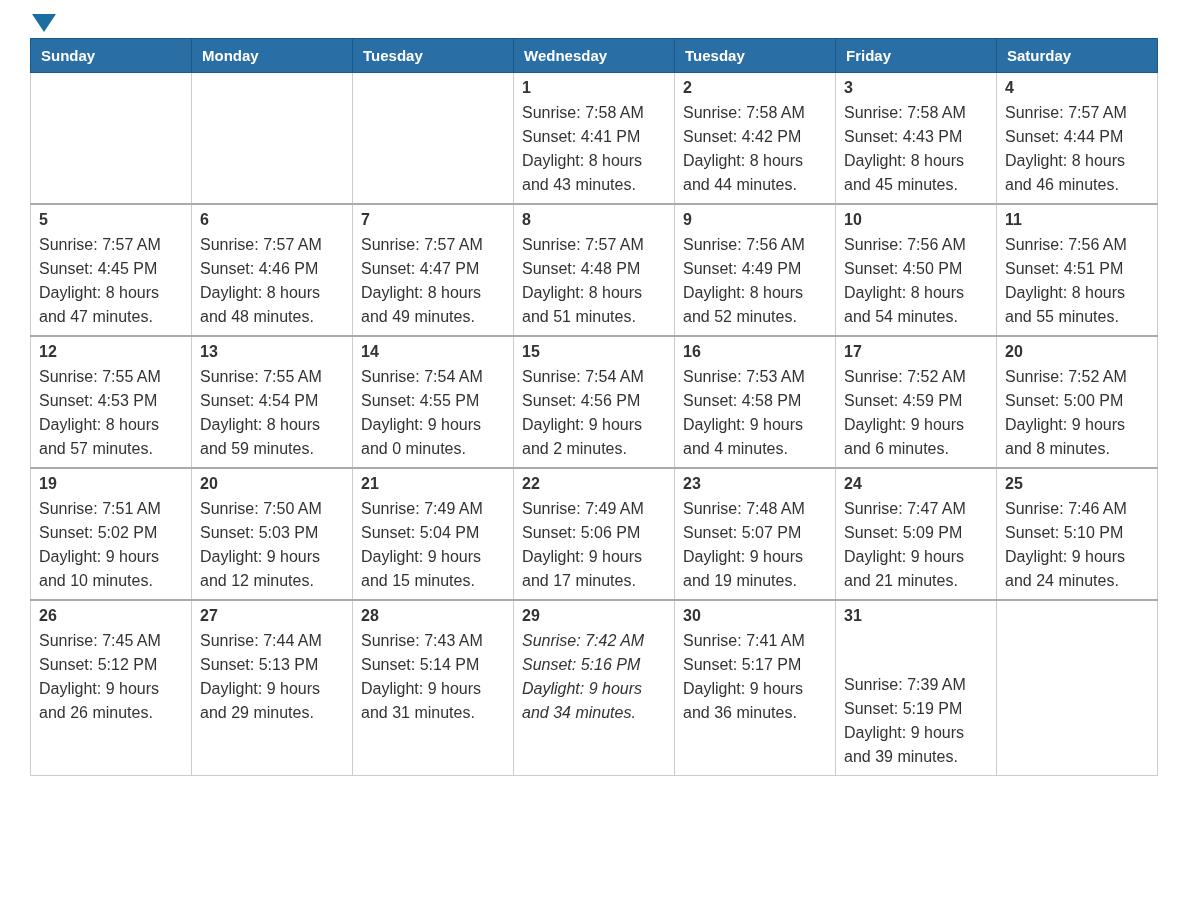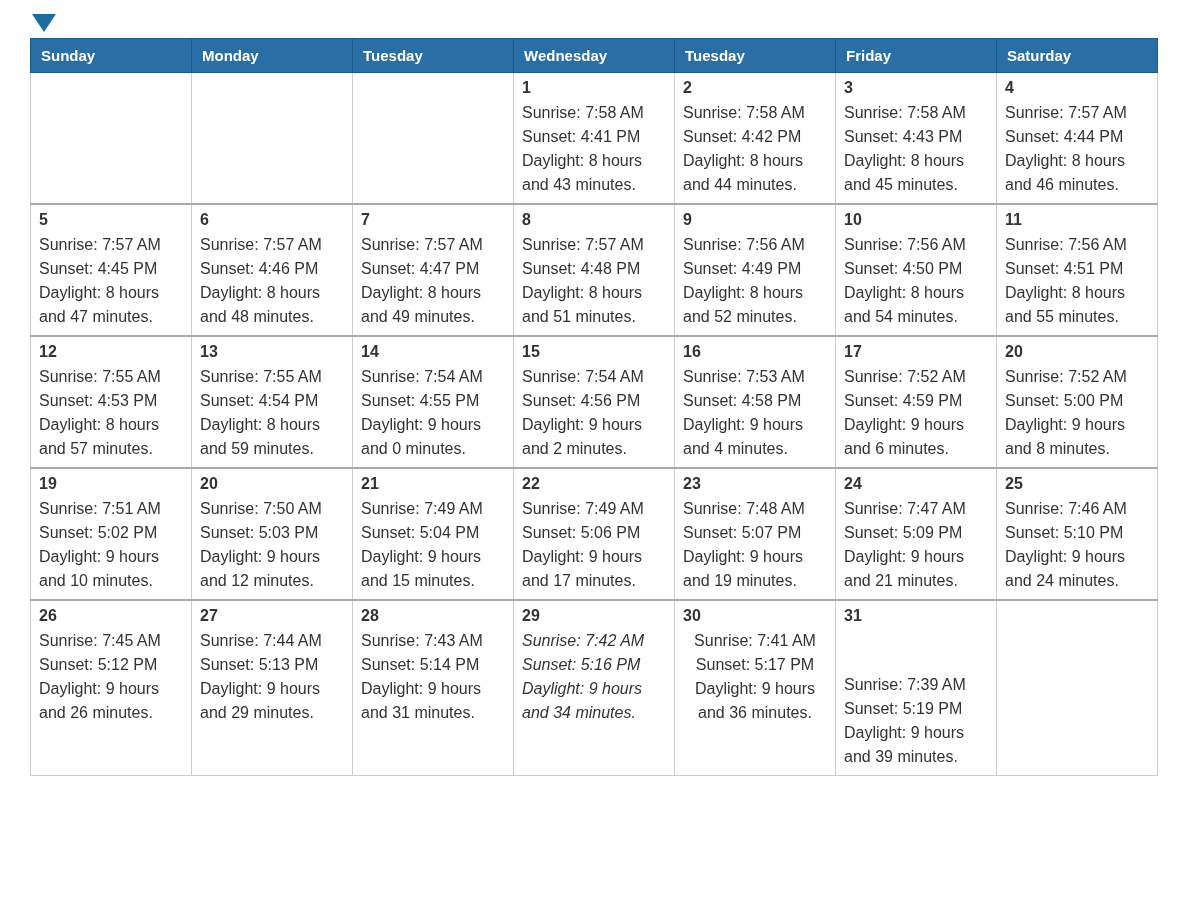--- a/index.html
+++ b/index.html
@@ -342,21 +342,21 @@
         </td>
         <td>
           <span class="day-number">29</span>
           <div class="day-info" style="white-space: pre-line; font-style: italic;">Sunrise: 7:42 AM
 Sunset: 5:16 PM
 Daylight: 9 hours
 and 34 minutes.</div>
         </td>
         <td>
           <span class="day-number">30</span>
-          <div class="day-info" style="white-space: pre-line; text-align: center;">Sunrise: 7:41 AM
+          <div class="day-info" style="white-space: pre-line;">Sunrise: 7:41 AM
 Sunset: 5:17 PM
 Daylight: 9 hours
 and 36 minutes.</div>
         </td>
         <td>
           <span class="day-number">31</span>
           <div class="day-info" style="white-space: pre-line; margin-top: 48px;">Sunrise: 7:39 AM
 Sunset: 5:19 PM
 Daylight: 9 hours
 and 39 minutes.</div>

